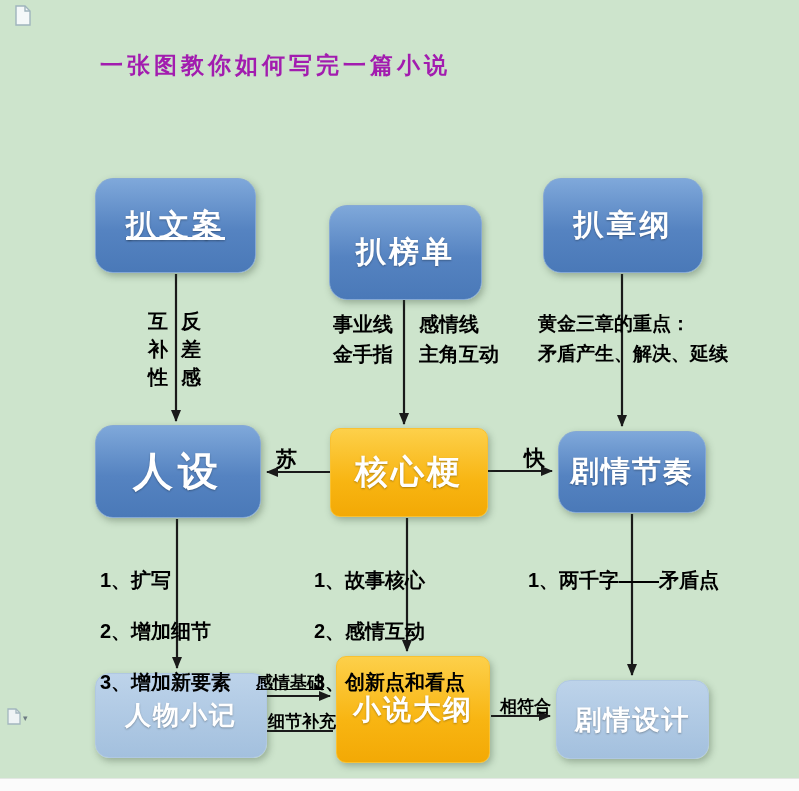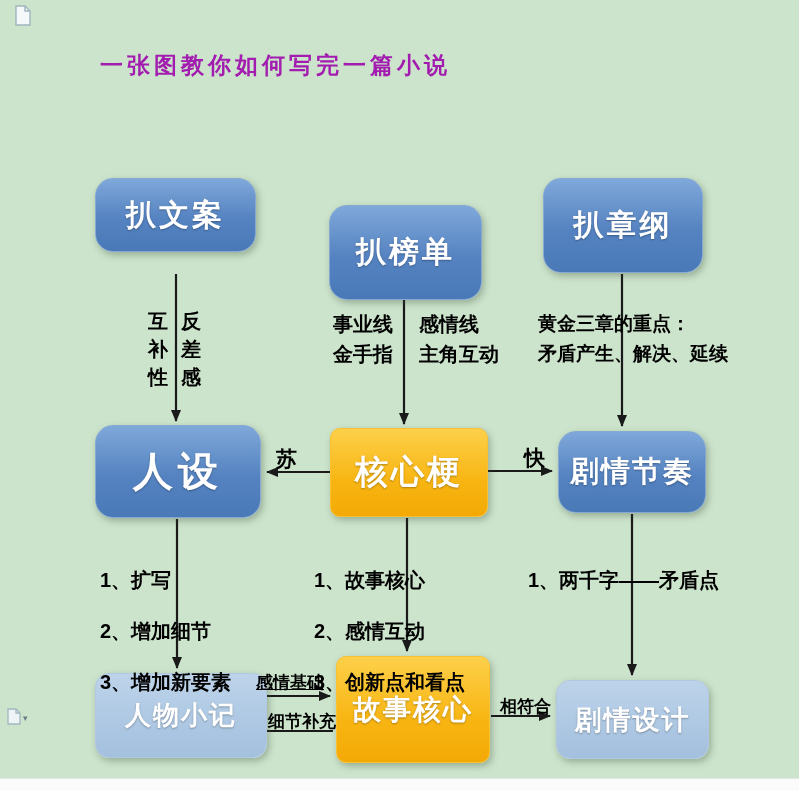--- a/index.html
+++ b/index.html
@@ -47,30 +47,30 @@
     <line x1="177" y1="519" x2="177" y2="668" marker-end="url(#ah)"></line>
     <line x1="407" y1="518" x2="407" y2="651" marker-end="url(#ah)"></line>
     <line x1="632" y1="514" x2="632" y2="675" marker-end="url(#ah)"></line>
     <line x1="244" y1="696" x2="330" y2="696" marker-end="url(#ah)"></line>
     <line x1="333" y1="731" x2="247" y2="731" marker-end="url(#ah)"></line>
     <line x1="491" y1="716" x2="550" y2="716" marker-end="url(#ah)"></line>
   </svg>
 
   <div class="title">一张图教你如何写完一篇小说</div>
 
-  <div class="node blue" style="left:95px; top:178px; width:161px; height:74px; font-size:30px; letter-spacing:3px;">扒文案</div>
+  <div class="node blue" style="left:95px; top:178px; width:161px; height:95px; font-size:30px; letter-spacing:3px;text-decoration:underline;">扒文案</div>
   <div class="node blue" style="left:329px; top:178px; width:153px; height:95px; font-size:30px; letter-spacing:3px;margin-top:27px;">扒榜单</div>
   <div class="node blue" style="left:543px; top:178px; width:160px; height:95px; font-size:30px; letter-spacing:3px;">扒章纲</div>
 
   <div class="node blue" style="left:95px; top:425px; width:166px; height:93px; font-size:40px; letter-spacing:5px;">人设</div>
   <div class="node orange" style="left:330px; top:428px; width:158px; height:89px; font-size:33px; letter-spacing:3px;">核心梗</div>
   <div class="node blue" style="left:558px; top:431px; width:148px; height:82px; font-size:29px; letter-spacing:2px;">剧情节奏</div>
 
   <div class="node lightblue" style="left:95px; top:673px; width:172px; height:85px; font-size:26px; letter-spacing:2px;">人物小记</div>
-  <div class="node orange" style="left:336px; top:656px; width:154px; height:107px; font-size:28px; letter-spacing:2px;">故事核心</div>
+  <div class="node orange" style="left:336px; top:656px; width:154px; height:107px; font-size:28px; letter-spacing:2px;">小说大纲</div>
   <div class="node lightblue" style="left:556px; top:680px; width:153px; height:79px; font-size:27px; letter-spacing:2px;">剧情设计</div>
 
   <div class="ann vcol" style="left:148px; top:307px;">互
 补
 性</div>
   <div class="ann vcol" style="left:181px; top:307px;">反
 差
 感</div>
   <div class="ann" style="left:333px; top:309px; line-height:30px;">事业线
 金手指</div>

